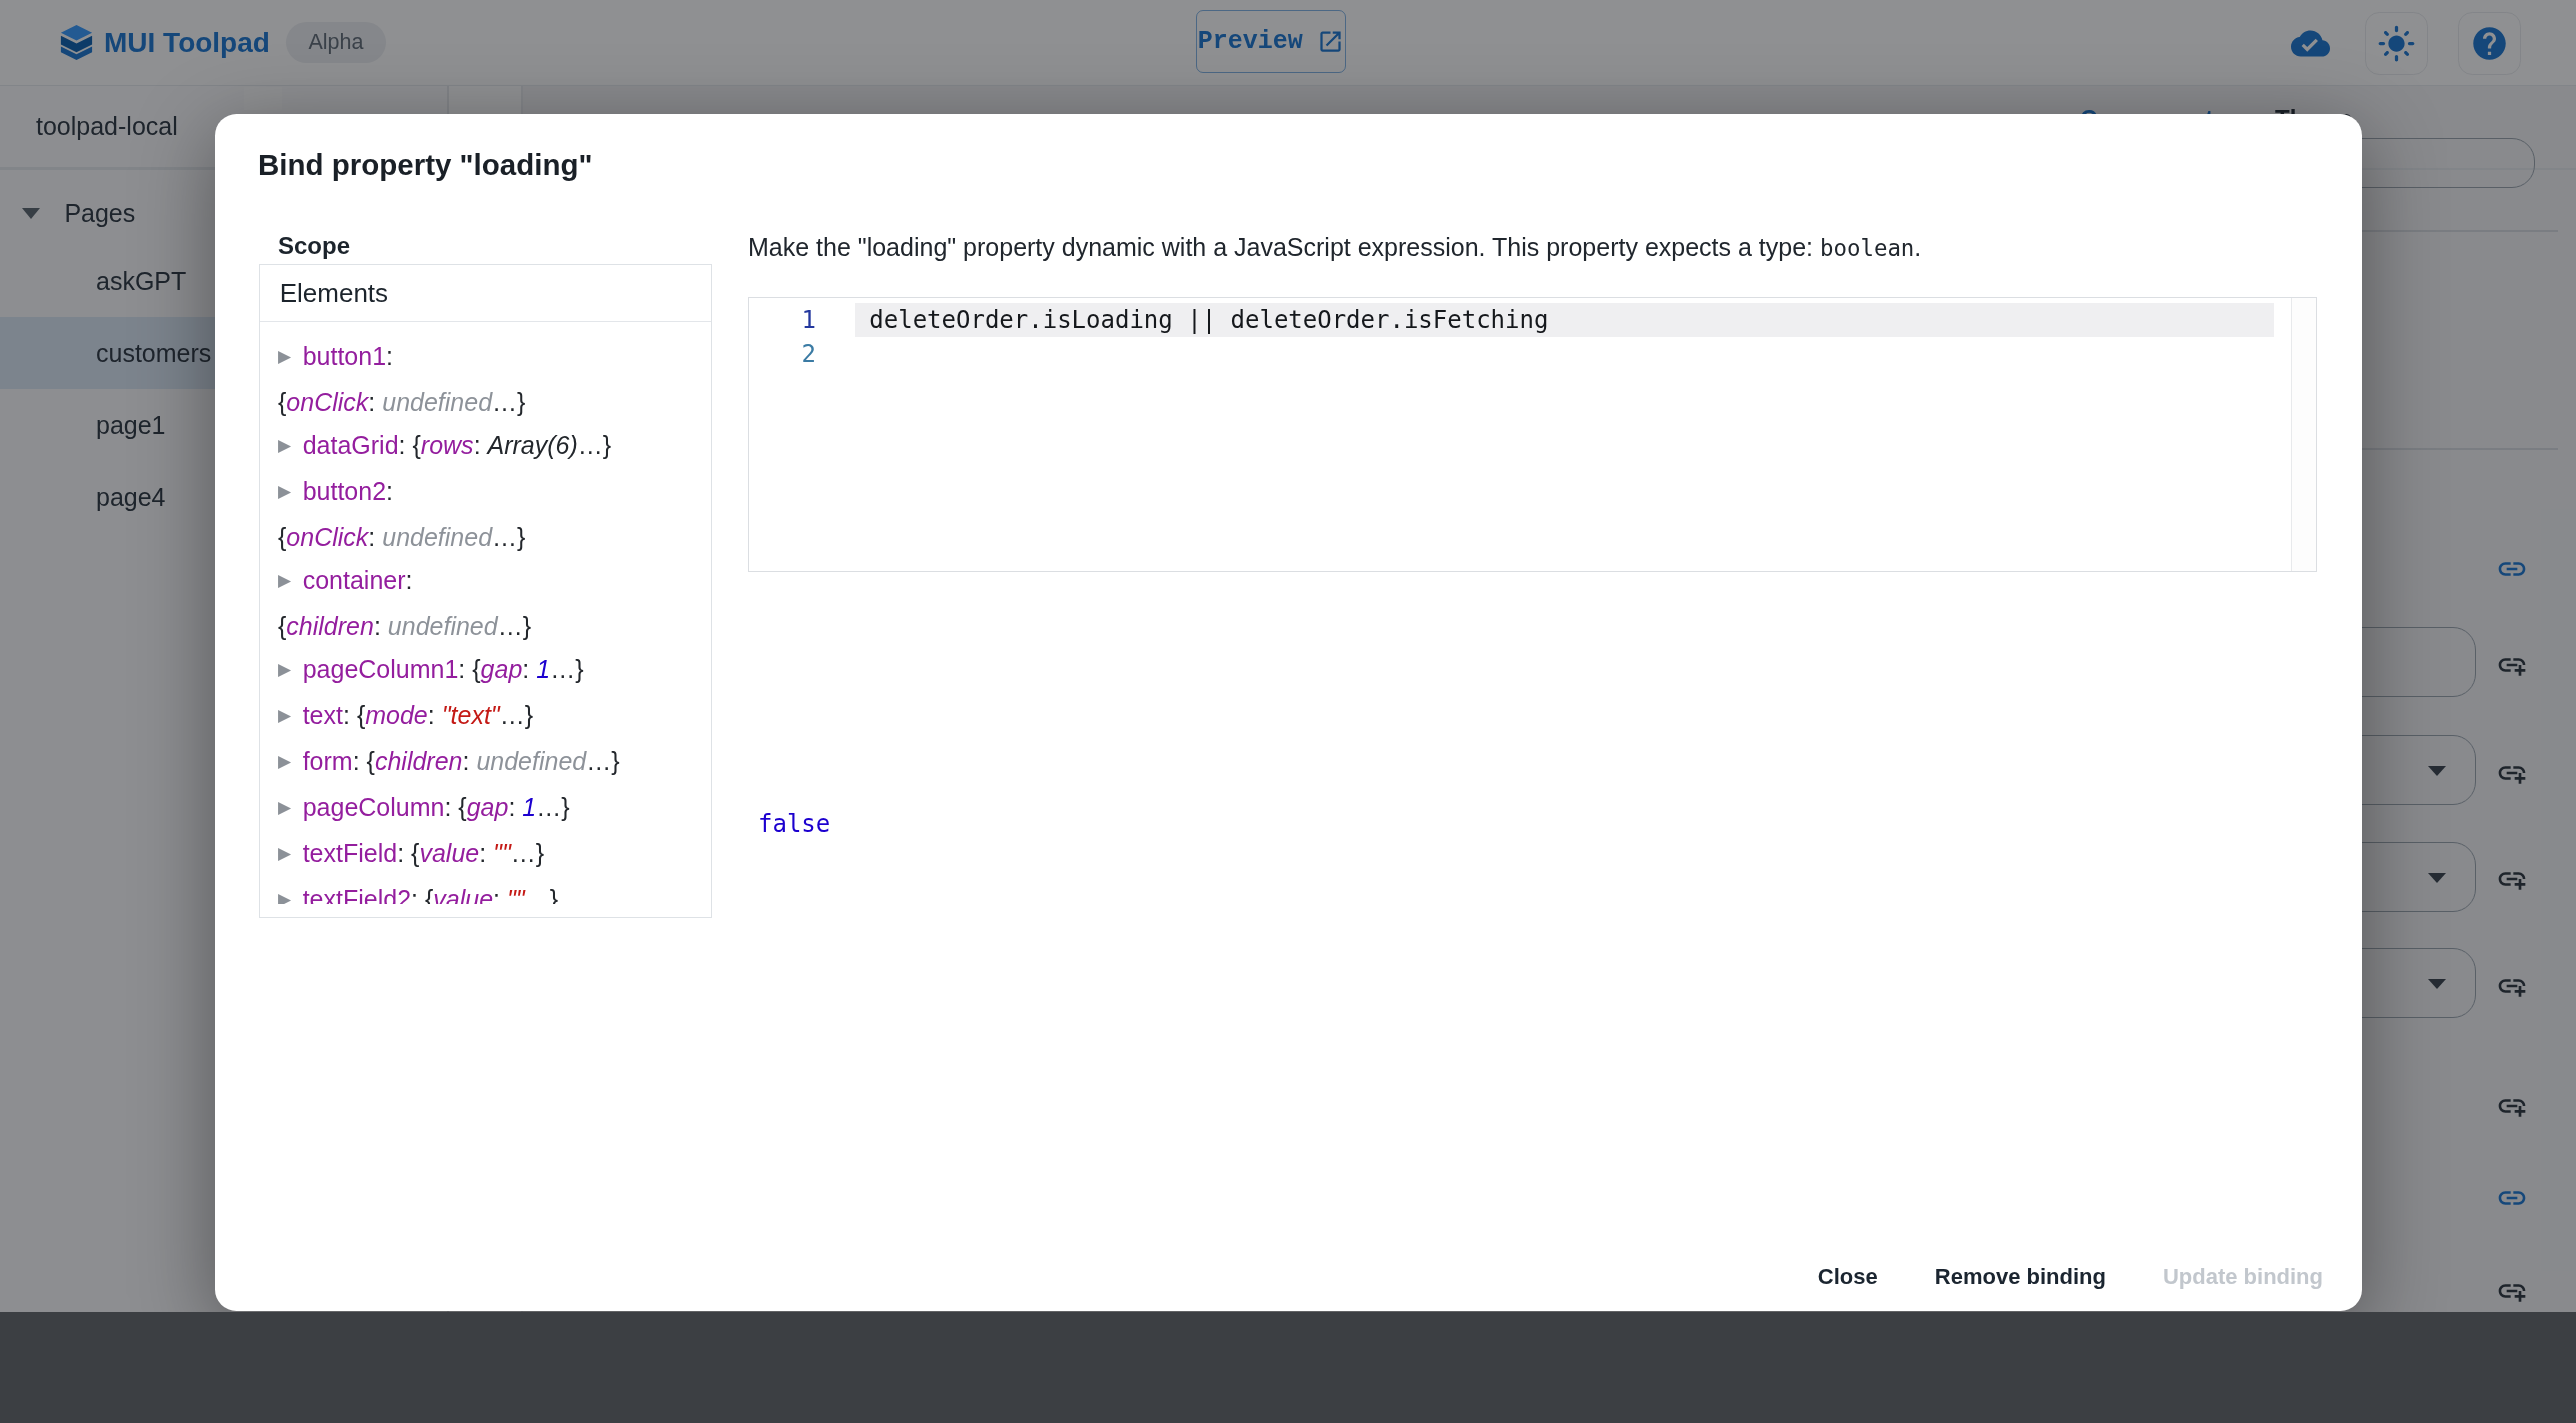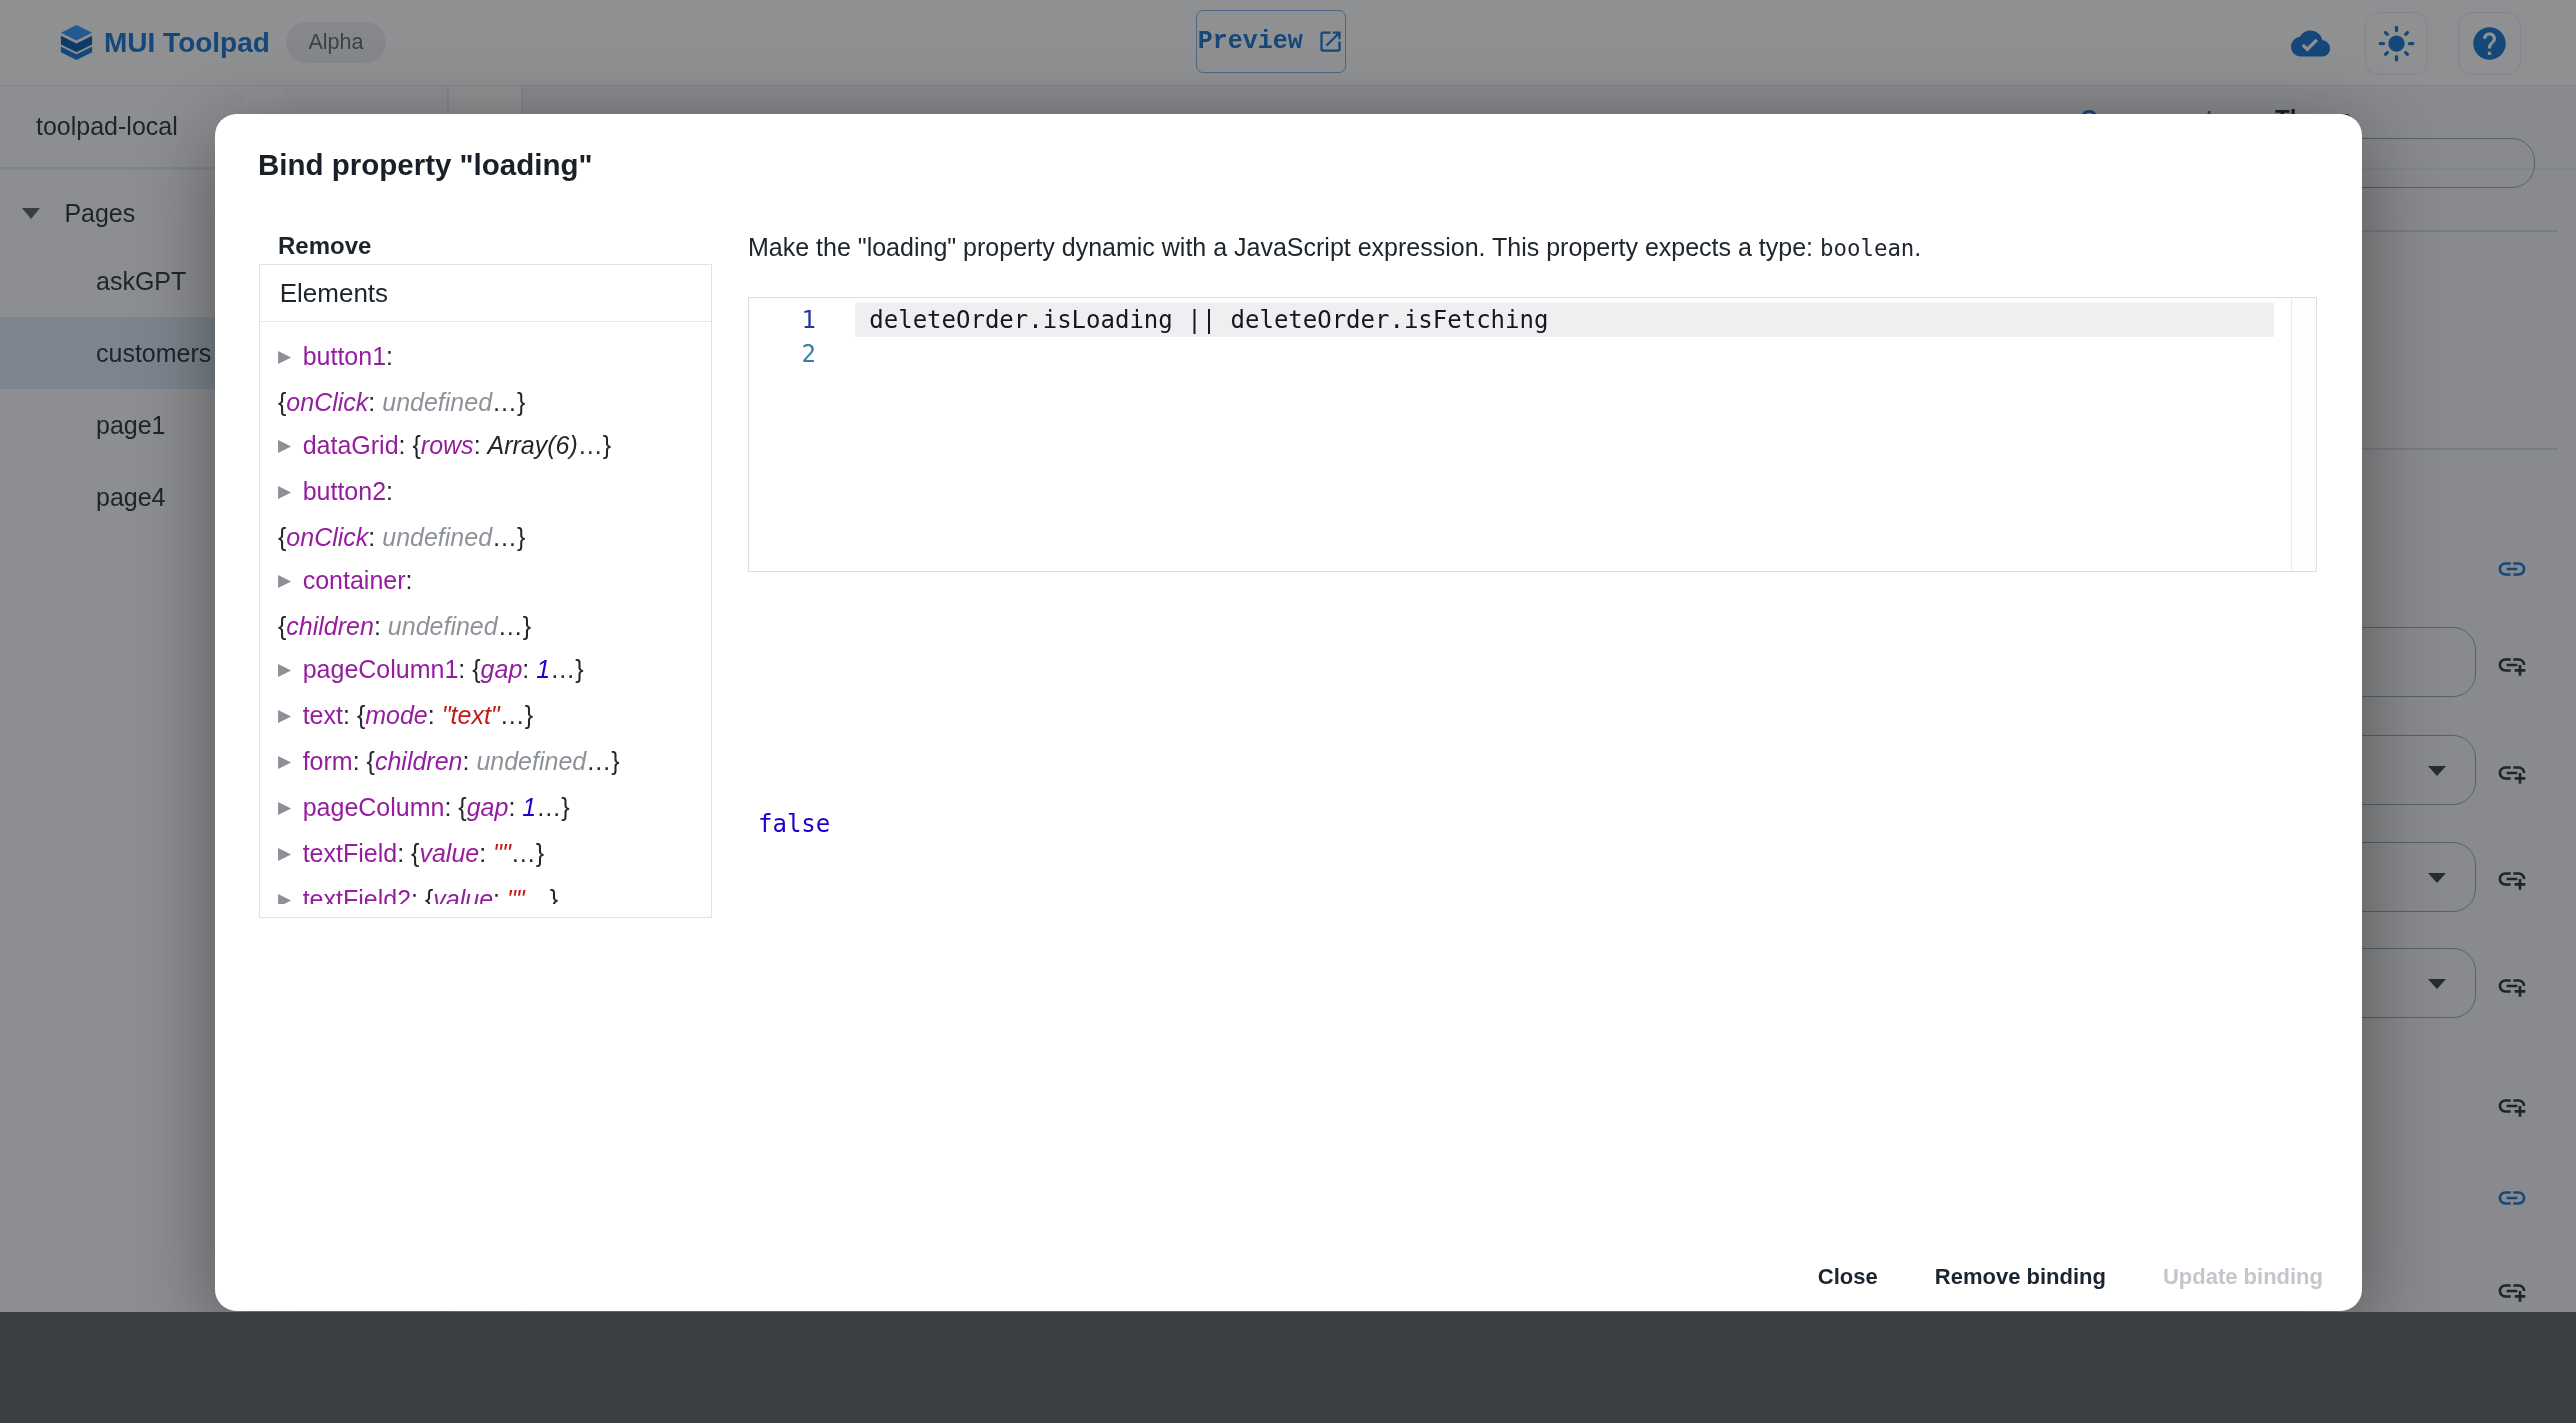--- a/index.html
+++ b/index.html
@@ -212,21 +212,21 @@
           <path d="M3.9 12c0-1.71 1.39-3.1 3.1-3.1h4V7H7c-2.76 0-5 2.24-5 5s2.24 5 5 5h4v-1.9H7c-1.71 0-3.1-1.39-3.1-3.1zM8 13h8v-2H8v2zm9-6h-4v1.9h4c1.71 0 3.1 1.39 3.1 3.1s-1.39 3.1-3.1 3.1h-4V17h4c2.76 0 5-2.24 5-5s-2.24-5-5-5z"></path>
         </svg></span>
     </div>
   <button class="sx-btn">sx</button>
 
   <div class="overlay"></div>
 
   <section class="dialog">
     <h1 class="dialog-title">Bind property "loading"</h1>
 
-    <div class="scope-label">Remove</div>
+    <div class="scope-label">Scope</div>
     <div class="elements-box">
       <div class="elements-header">Elements</div>
       <div id="elements-list" class="elements-list">
           <div class="tree-entry"><span class="tree-arrow">▶</span><span class="ename">button1</span><span class="p">: </span><br><span class="p">{</span><span class="ekey">onClick</span><span class="p">: </span><span class="v-undefined">undefined</span><span class="p">…}</span></div>
           <div class="tree-entry"><span class="tree-arrow">▶</span><span class="ename">dataGrid</span><span class="p">: </span><span class="p">{</span><span class="ekey">rows</span><span class="p">: </span><span class="v-plain">Array(6)</span><span class="p">…}</span></div>
           <div class="tree-entry"><span class="tree-arrow">▶</span><span class="ename">button2</span><span class="p">: </span><br><span class="p">{</span><span class="ekey">onClick</span><span class="p">: </span><span class="v-undefined">undefined</span><span class="p">…}</span></div>
           <div class="tree-entry"><span class="tree-arrow">▶</span><span class="ename">container</span><span class="p">: </span><br><span class="p">{</span><span class="ekey">children</span><span class="p">: </span><span class="v-undefined">undefined</span><span class="p">…}</span></div>
           <div class="tree-entry"><span class="tree-arrow">▶</span><span class="ename">pageColumn1</span><span class="p">: </span><span class="p">{</span><span class="ekey">gap</span><span class="p">: </span><span class="v-number">1</span><span class="p">…}</span></div>
           <div class="tree-entry"><span class="tree-arrow">▶</span><span class="ename">text</span><span class="p">: </span><span class="p">{</span><span class="ekey">mode</span><span class="p">: </span><span class="v-string">"text"</span><span class="p">…}</span></div>
           <div class="tree-entry"><span class="tree-arrow">▶</span><span class="ename">form</span><span class="p">: </span><span class="p">{</span><span class="ekey">children</span><span class="p">: </span><span class="v-undefined">undefined</span><span class="p">…}</span></div>

